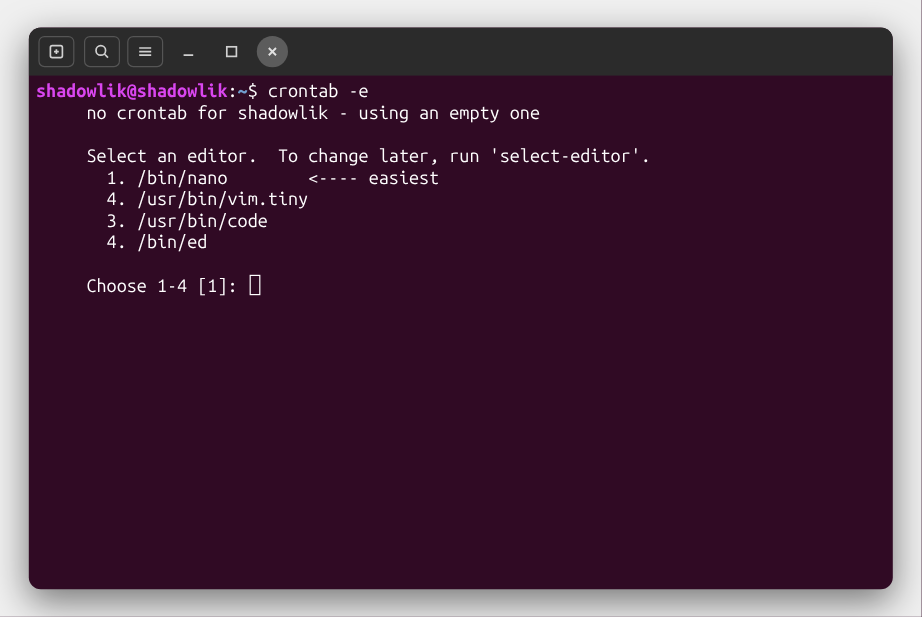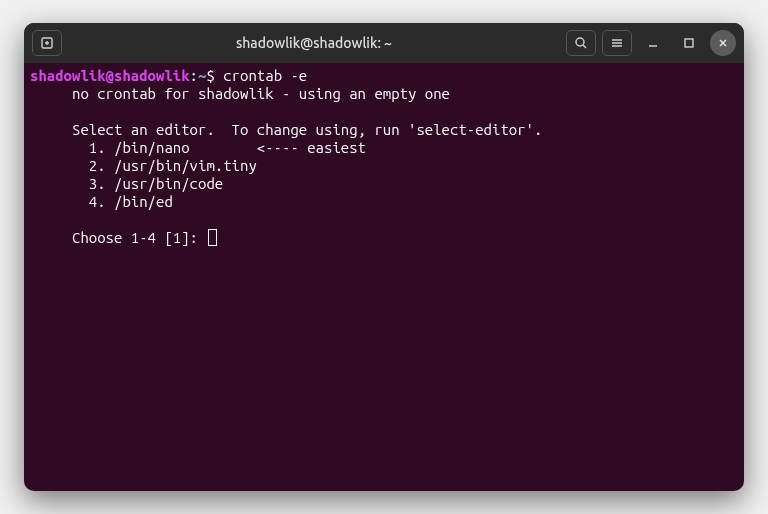--- a/index.html
+++ b/index.html
@@ -123,21 +123,20 @@
     <div class="titlebar-left">
       <div class="titlebar-button boxed">
         <span>
           <svg width="14" height="14" viewBox="0 0 14 14" fill="none" stroke="currentColor" stroke-width="1.4">
             <rect x="2" y="2" width="10" height="10" rx="1.5"></rect>
             <path d="M7 5 v4 M5 7 h4"></path>
           </svg>
         </span>
       </div>
     </div>
-    <div class="titlebar-title">shadowlik@shadowlik: ~</div>
     <div class="titlebar-right">
       <div class="titlebar-button boxed">
         <span>
           <svg width="14" height="14" viewBox="0 0 14 14" fill="none" stroke="currentColor" stroke-width="1.4">
             <circle cx="6" cy="6" r="4"></circle>
             <path d="M9 9 l3 3"></path>
           </svg>
         </span>
       </div>
       <div class="titlebar-button boxed">
@@ -166,20 +165,20 @@
           <svg width="12" height="12" viewBox="0 0 12 12" fill="none" stroke="currentColor" stroke-width="1.6">
             <path d="M3 3 l6 6 M9 3 l-6 6"></path>
           </svg>
         </span>
       </div>
     </div>
   </div>
   <div class="terminal-body"><span class="prompt-user">shadowlik@shadowlik</span><span class="prompt-colon">:</span><span class="prompt-path">~</span><span class="prompt-dollar">$</span> <span class="command-text">crontab -e</span>
 <span class="output-line">no crontab for shadowlik - using an empty one</span>
 <span class="output-line"></span>
-<span class="output-line">Select an editor.  To change using, run 'select-editor'.</span>
+<span class="output-line">Select an editor.  To change later, run 'select-editor'.</span>
 <span class="output-line">  1. /bin/nano        &lt;---- easiest</span>
-<span class="output-line">  2. /usr/bin/vim.tiny</span>
+<span class="output-line">  4. /usr/bin/vim.tiny</span>
 <span class="output-line">  3. /usr/bin/code</span>
 <span class="output-line">  4. /bin/ed</span>
 <span class="output-line"></span>
 <span class="output-line">Choose 1-4 [1]: </span><span class="cursor-block"></span></div>
 </div>
 
 </body></html>

